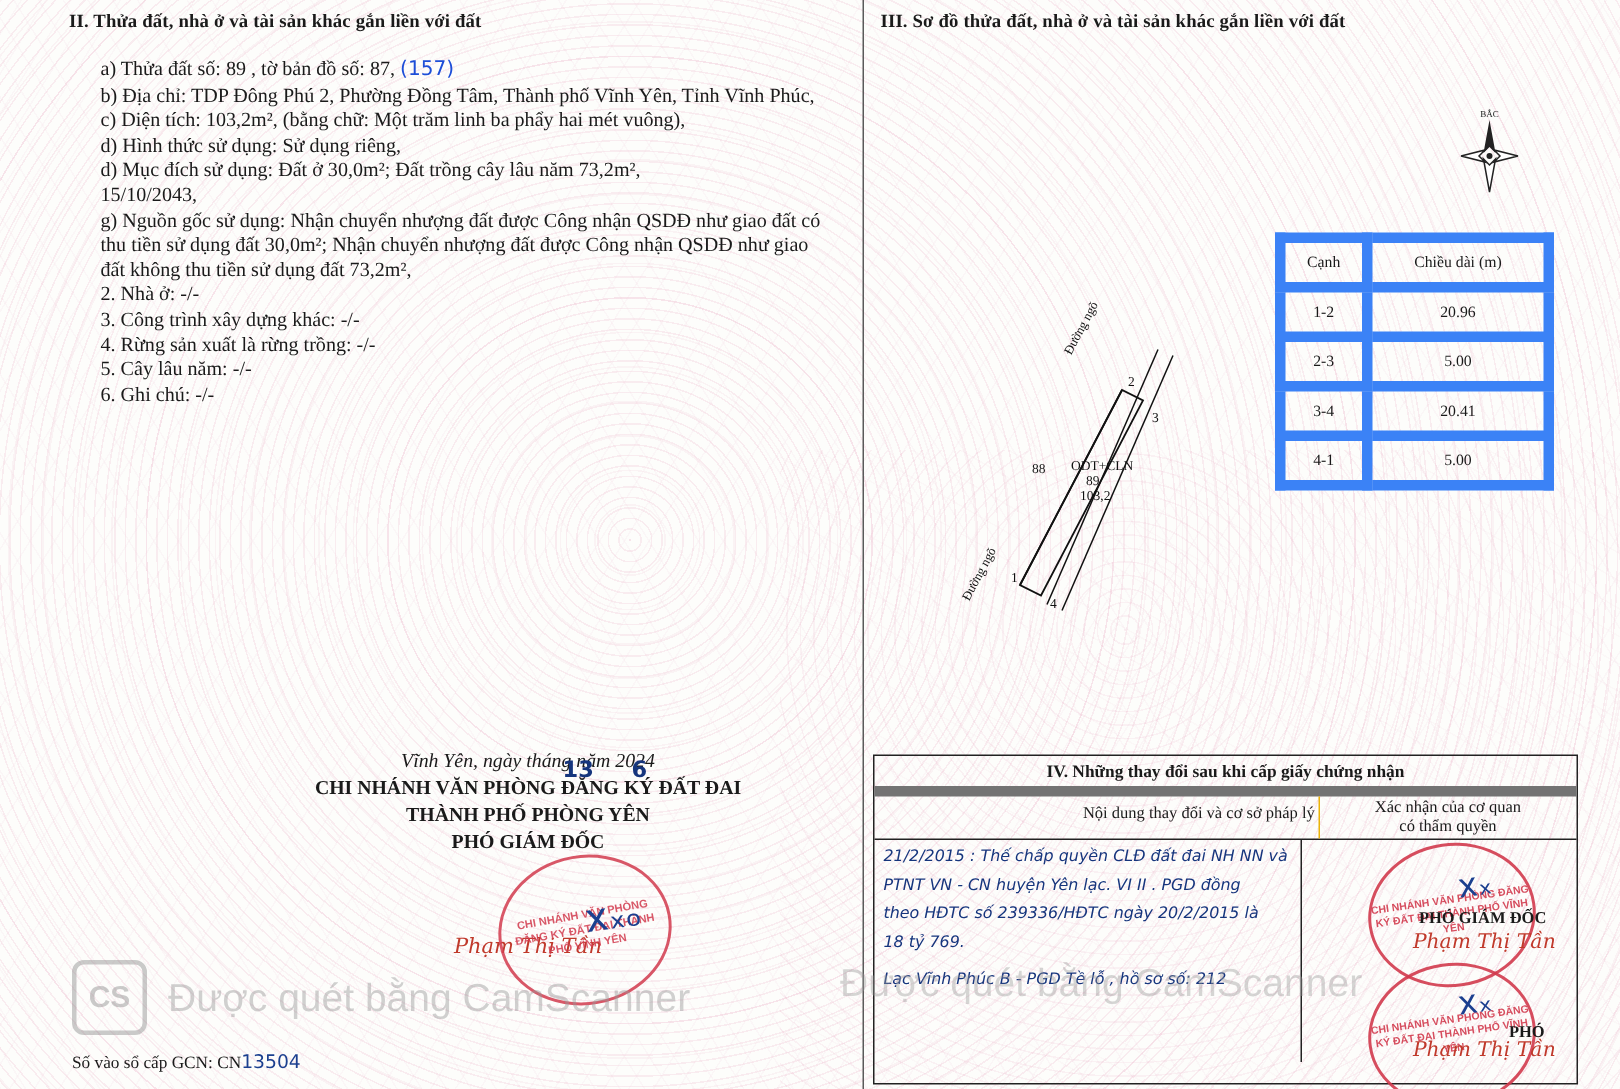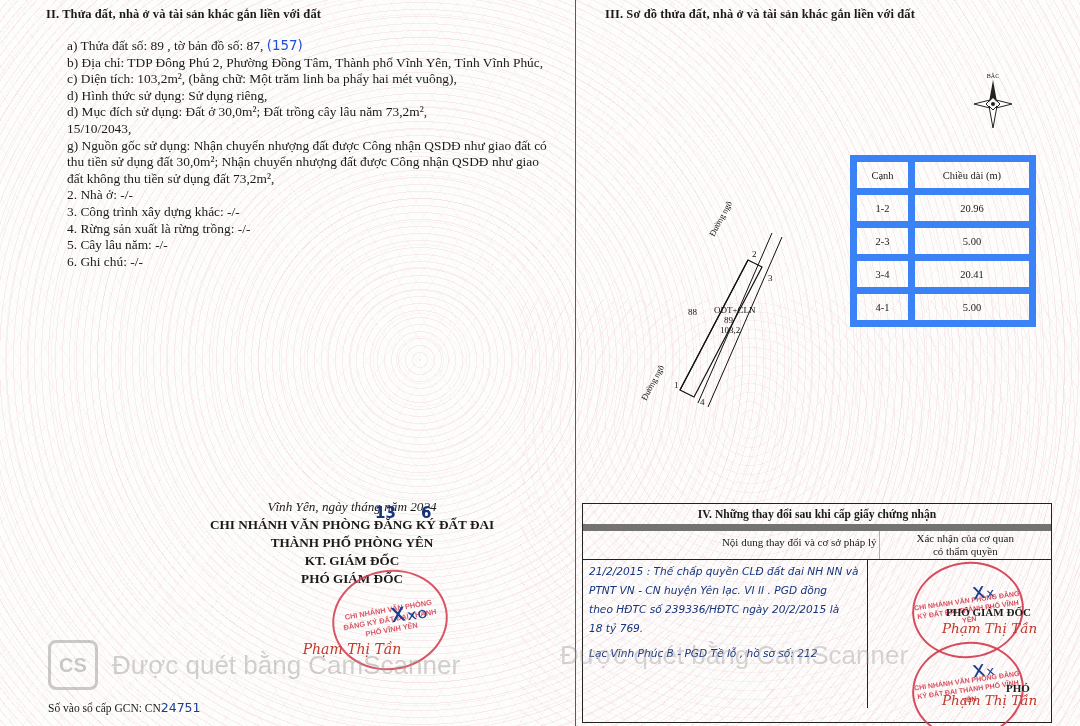--- a/index.html
+++ b/index.html
@@ -31,21 +31,21 @@
   }
   .col-left{position:absolute;left:12px;top:0;width:575px;height:553px;}
   .col-right{position:absolute;left:575px;top:0;width:505px;height:726px;}
   .vdiv{position:absolute;left:575px;top:0;width:1px;height:726px;background:#5a5a5a;}
 
   .sec-title{
     font-weight:bold;font-size:12.5px;
     padding-left:34px;padding-top:7px;
     letter-spacing:.1px;
   }
-  .sec-title.right{padding-left:30px;}
+  .sec-title.right{padding-left:12px;}
 
   .body-text{
     position:absolute;left:55px;top:38px;width:510px;
     font-size:13.4px;line-height:16.6px;
   }
   .body-text .ln{white-space:nowrap;}
   .hand{
     font-family:"DejaVu Sans", sans-serif;
     color:#1d4ed8;
   }
@@ -195,40 +195,39 @@
     <div class="ln">5. Cây lâu năm: -/-</div>
     <div class="ln">6. Ghi chú: -/-</div>
   </div>
 
   <div class="sign">
     <div class="date-line">
       <span>Vĩnh Yên, ngày        tháng      năm 2024</span>
     </div>
     <div class="b">CHI NHÁNH VĂN PHÒNG ĐĂNG KÝ ĐẤT ĐAI</div>
     <div class="b">THÀNH PHỐ PHÒNG YÊN</div>
-    <div class="b">KT. GIÁM ĐỐC</div>
     <div class="b">PHÓ GIÁM ĐỐC</div>
     <div class="sig-name">Phạm Thị Tần</div>
   </div>
 
   <div class="hdate" style="position:absolute;left:363px;top:504px;font-family:'DejaVu Sans',sans-serif;color:#16357d;font-weight:bold;font-size:15px;">13</div>
   <div class="hdate" style="position:absolute;left:409px;top:504px;font-family:'DejaVu Sans',sans-serif;color:#16357d;font-weight:bold;font-size:15px;">6</div>
 
   <div class="seal">
     <div class="inner">CHI NHÁNH VĂN PHÒNG ĐĂNG KÝ ĐẤT ĐAI THÀNH PHỐ VĨNH YÊN</div>
   </div>
   <div class="blue-sig">xₓₒ</div>
 
   <div class="cs-mark">
     <div class="cs-box">CS</div>
     <div class="cs-text">Được quét bằng CamScanner</div>
   </div>
 
   <div class="gcn">
-    <span>Số vào sổ cấp GCN: CN</span><span class="num">24751</span>
+    <span>Số vào sổ cấp GCN: CN</span><span class="num">13504</span>
   </div>
 </div>
 
 <div class="col-right">
   <div class="sec-title right">III. Sơ đồ thửa đất, nhà ở và tài sản khác gắn liền với đất</div>
 </div>
 
 <svg class="compass" viewBox="0 0 50 72">
   <polygon points="25,8 29,30 25,26 21,30" fill="#222"></polygon>
   <polygon points="25,56 29,34 25,38 21,34" fill="#fff" stroke="#222" stroke-width="1"></polygon>

